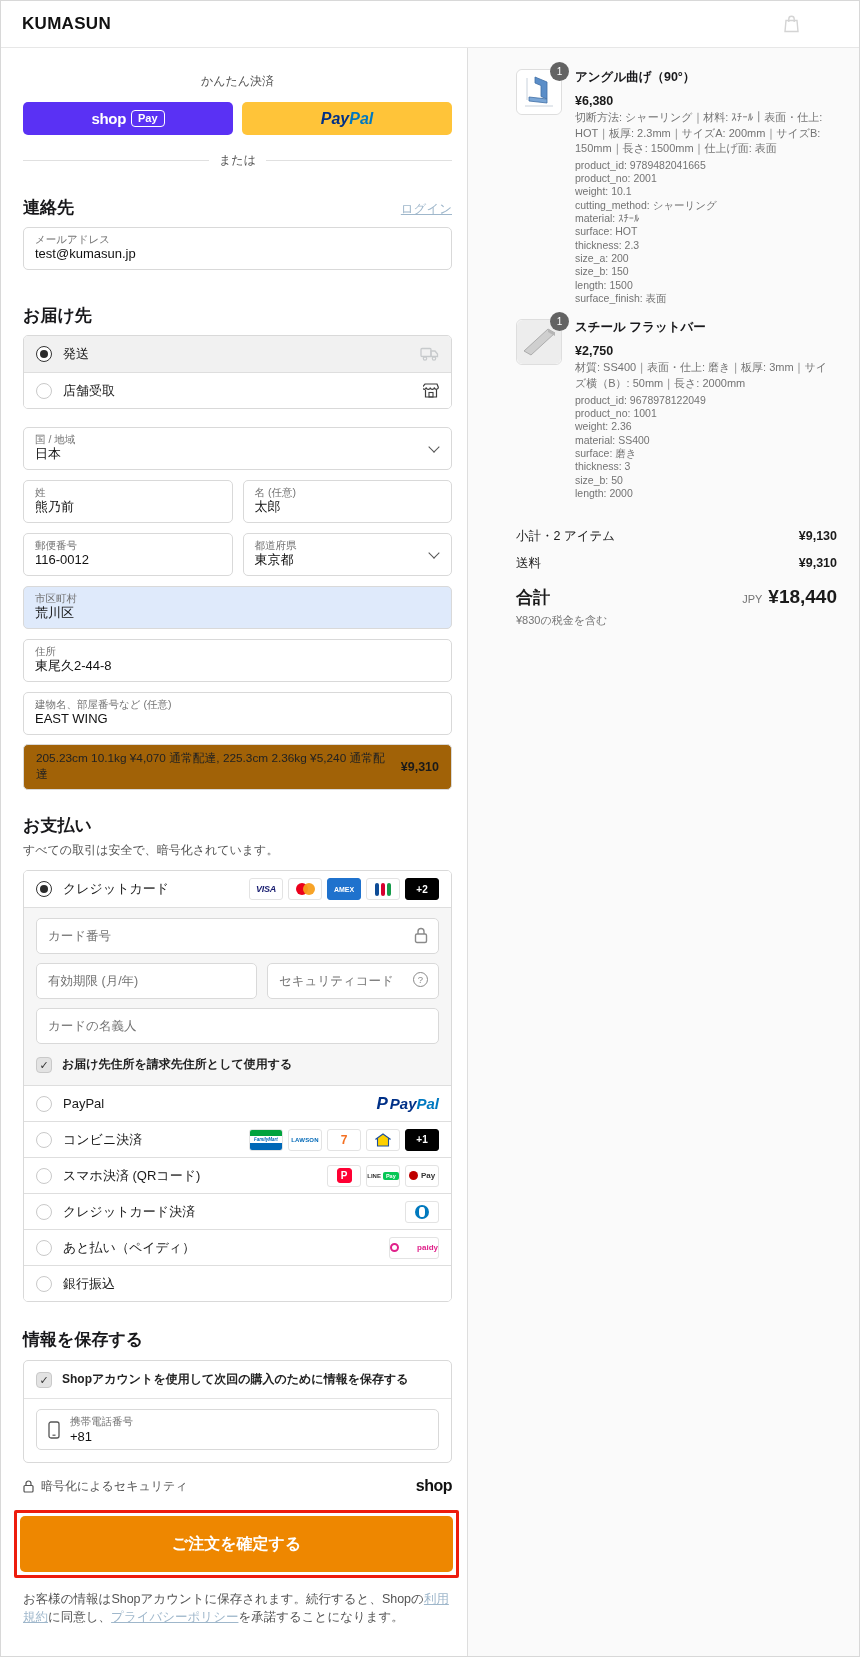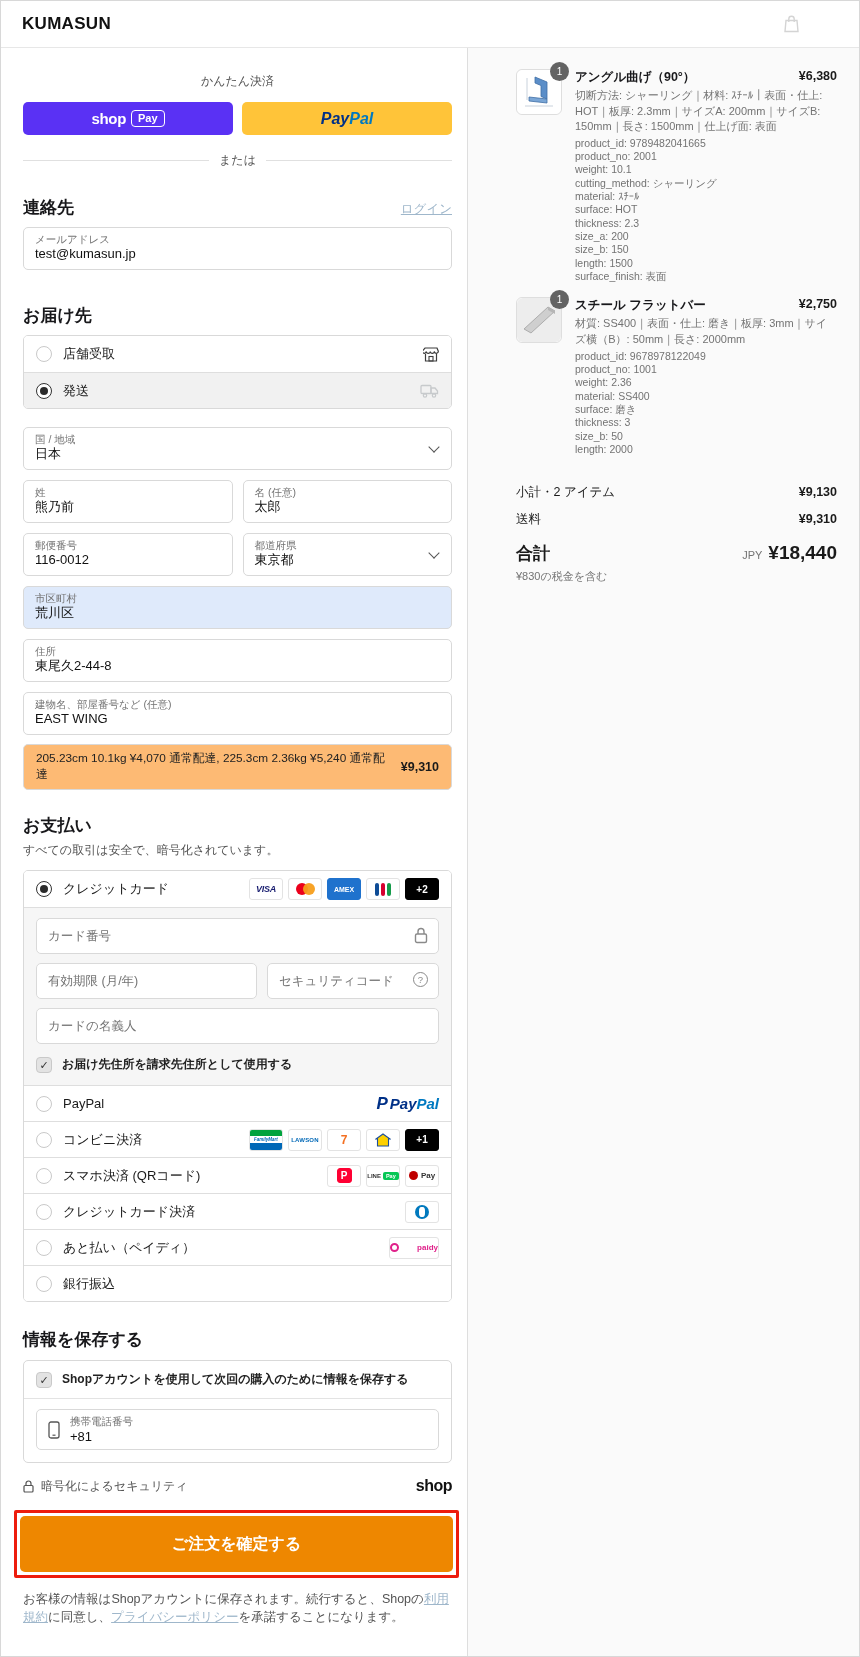--- a/index.html
+++ b/index.html
@@ -37,21 +37,21 @@
   .opt-box { margin-top:8px; border:1px solid #d9d9d9; border-radius:5px; overflow:hidden; }
   .opt-row { height:36px; display:flex; align-items:center; padding:0 12px; gap:11px; background:#fff; cursor:pointer; }
   .opt-row + .opt-row { border-top:1px solid #dedede; }
   .opt-row.sel { background:#f1f1f1; }
   .radio { width:16px; height:16px; border-radius:50%; border:1px solid #c9c9c9; background:#fff; flex:0 0 auto; position:relative; }
   .radio.on { border:1px solid #333; }
   .radio.on:after { content:""; position:absolute; inset:3px; border-radius:50%; background:#2b2b2b; }
   .opt-label { font-size:13px; flex:1; }
   .opt-ic { margin-left:auto; display:flex; align-items:center; gap:5px; }
   .ship-h { margin-top:22px; }
-  .ship-box { margin-top:9px; background:#fdba74; border:1px solid #d9d9d9; border-radius:5px; min-height:36px; display:flex; align-items:center; padding:6px 12px; gap:10px; }
+  .ship-box { margin-top:9px; background:#a16207; border:1px solid #d9d9d9; border-radius:5px; min-height:36px; display:flex; align-items:center; padding:6px 12px; gap:10px; }
   .ship-box .stext { flex:1; font-size:11.8px; color:#222; }
   .ship-box .sprice { font-weight:bold; font-size:12.5px; white-space:nowrap; }
   .pay-h { margin-top:24px; }
   .pay-sub { margin-top:5px; font-size:12px; color:#545454; }
   .pay-box { margin-top:11px; border:1px solid #d9d9d9; border-radius:5px; overflow:hidden; background:#fff; }
   .pay-row { min-height:36px; display:flex; align-items:center; gap:11px; padding:0 12px; cursor:pointer; background:#fff; }
   .pay-row + .pay-row, .cardform + .pay-row { border-top:1px solid #dedede; }
   .badge-ic { height:22px; min-width:34px; border-radius:3px; border:1px solid #e3e3e3; background:#fff; display:flex; align-items:center; justify-content:center; font-weight:bold; }
   .dark-badge { background:#000; border-color:#000; color:#fff; font-size:10px; }
   .visa { color:#1a1f71; font-size:9px; font-style:italic; letter-spacing:-.2px; }
@@ -94,21 +94,21 @@
   .submit { width:100%; height:56px; background:#ee8700; color:#fff; border:none; border-radius:5px; font-size:16px; font-weight:bold; font-family:inherit; cursor:pointer; }
   .legal { margin-top:12px; font-size:12.5px; line-height:1.45; color:#545454; }
 
   
   .item { display:flex; align-items:flex-start; }
   .item + .item { margin-top:14px; }
   .thumb { width:46px; height:46px; border:1px solid #dedede; border-radius:6px; background:#fff; position:relative; flex:0 0 auto; }
   .thumb svg { display:block; border-radius:6px; }
   .qty { position:absolute; top:-8px; right:-8px; width:19px; height:19px; border-radius:50%; background:#636363; color:#fff; font-size:10px; display:flex; align-items:center; justify-content:center; }
   .icol { flex:1; margin-left:13px; min-width:0; }
-  .trow { display:flex; justify-content:space-between; gap:8px; }
+  .trow { display:flex; justify-content:space-between; gap:8px;flex-direction:column; }
   .ititle { font-size:12.5px; font-weight:bold; color:#18181b; }
   .iprice { font-size:12.5px; font-weight:bold; white-space:nowrap; }
   .ivariant { margin-top:2px; font-size:11px; color:#737373; line-height:1.42; }
   .iprops { margin-top:2px; }
   .iprops div { font-size:10.5px; color:#737373; line-height:1.27; }
   .totals { margin-top:28px; }
   .trw { display:flex; justify-content:space-between; align-items:baseline; font-size:12.5px; margin-top:10px; }
   .trw .tv { font-weight:bold; }
   .total-big { margin-top:14px; }
   .total-big .tl { font-size:17px; font-weight:bold; }
@@ -154,40 +154,40 @@
         <h2 class="sec">連絡先</h2>
         <a class="lite">ログイン</a>
       </div>
       <div class="field mt8">
         <span class="flabel">メールアドレス</span>
         <span class="fvalue">test@kumasun.jp</span>
       </div>
 
       <h2 class="sec" style="margin-top:34px;">お届け先</h2>
       <div class="opt-box">
-        <div class="opt-row">
-          <span class="radio"></span>
-          <span class="opt-label">店舗受取</span>
-          <span class="opt-ic">
-            <svg class="ic" width="16" height="15" viewBox="0 0 16 15">
-                <path d="M2 1 h12 l1.3 3.2 a2 2 0 0 1 -4 .2 a2 2 0 0 1 -4 0 a2 2 0 0 1 -4 0 a2 2 0 0 1 -4 -.2 z" fill="none" stroke="#3c3c3c" stroke-width="1.2"></path>
-                <path d="M2.5 7 v7 h11 v-7" fill="none" stroke="#3c3c3c" stroke-width="1.2"></path>
-                <rect x="6" y="9.5" width="4" height="4.5" fill="none" stroke="#3c3c3c" stroke-width="1.1"></rect>
-              </svg>
-          </span>
-        </div>
         <div class="opt-row sel">
           <span class="radio on"></span>
           <span class="opt-label">発送</span>
           <span class="opt-ic">
             <svg class="ic" width="19" height="14" viewBox="0 0 19 14">
                 <rect x="1" y="1.5" width="10" height="8" rx="1" fill="none" stroke="#c7cacc" stroke-width="1.3"></rect>
                 <path d="M11 4 h4 l2.5 3 v2.5 h-6.5z" fill="none" stroke="#c7cacc" stroke-width="1.3"></path>
                 <circle cx="5" cy="11.5" r="1.7" fill="none" stroke="#c7cacc" stroke-width="1.2"></circle>
                 <circle cx="14" cy="11.5" r="1.7" fill="none" stroke="#c7cacc" stroke-width="1.2"></circle>
+              </svg>
+          </span>
+        </div>
+        <div class="opt-row">
+          <span class="radio"></span>
+          <span class="opt-label">店舗受取</span>
+          <span class="opt-ic">
+            <svg class="ic" width="16" height="15" viewBox="0 0 16 15">
+                <path d="M2 1 h12 l1.3 3.2 a2 2 0 0 1 -4 .2 a2 2 0 0 1 -4 0 a2 2 0 0 1 -4 0 a2 2 0 0 1 -4 -.2 z" fill="none" stroke="#3c3c3c" stroke-width="1.2"></path>
+                <path d="M2.5 7 v7 h11 v-7" fill="none" stroke="#3c3c3c" stroke-width="1.2"></path>
+                <rect x="6" y="9.5" width="4" height="4.5" fill="none" stroke="#3c3c3c" stroke-width="1.1"></rect>
               </svg>
           </span>
         </div>
       </div>
 
       <div class="field mt18">
         <span class="flabel">国 / 地域</span>
         <span class="fvalue">日本</span>
         <span class="chev"></span>
       </div>

